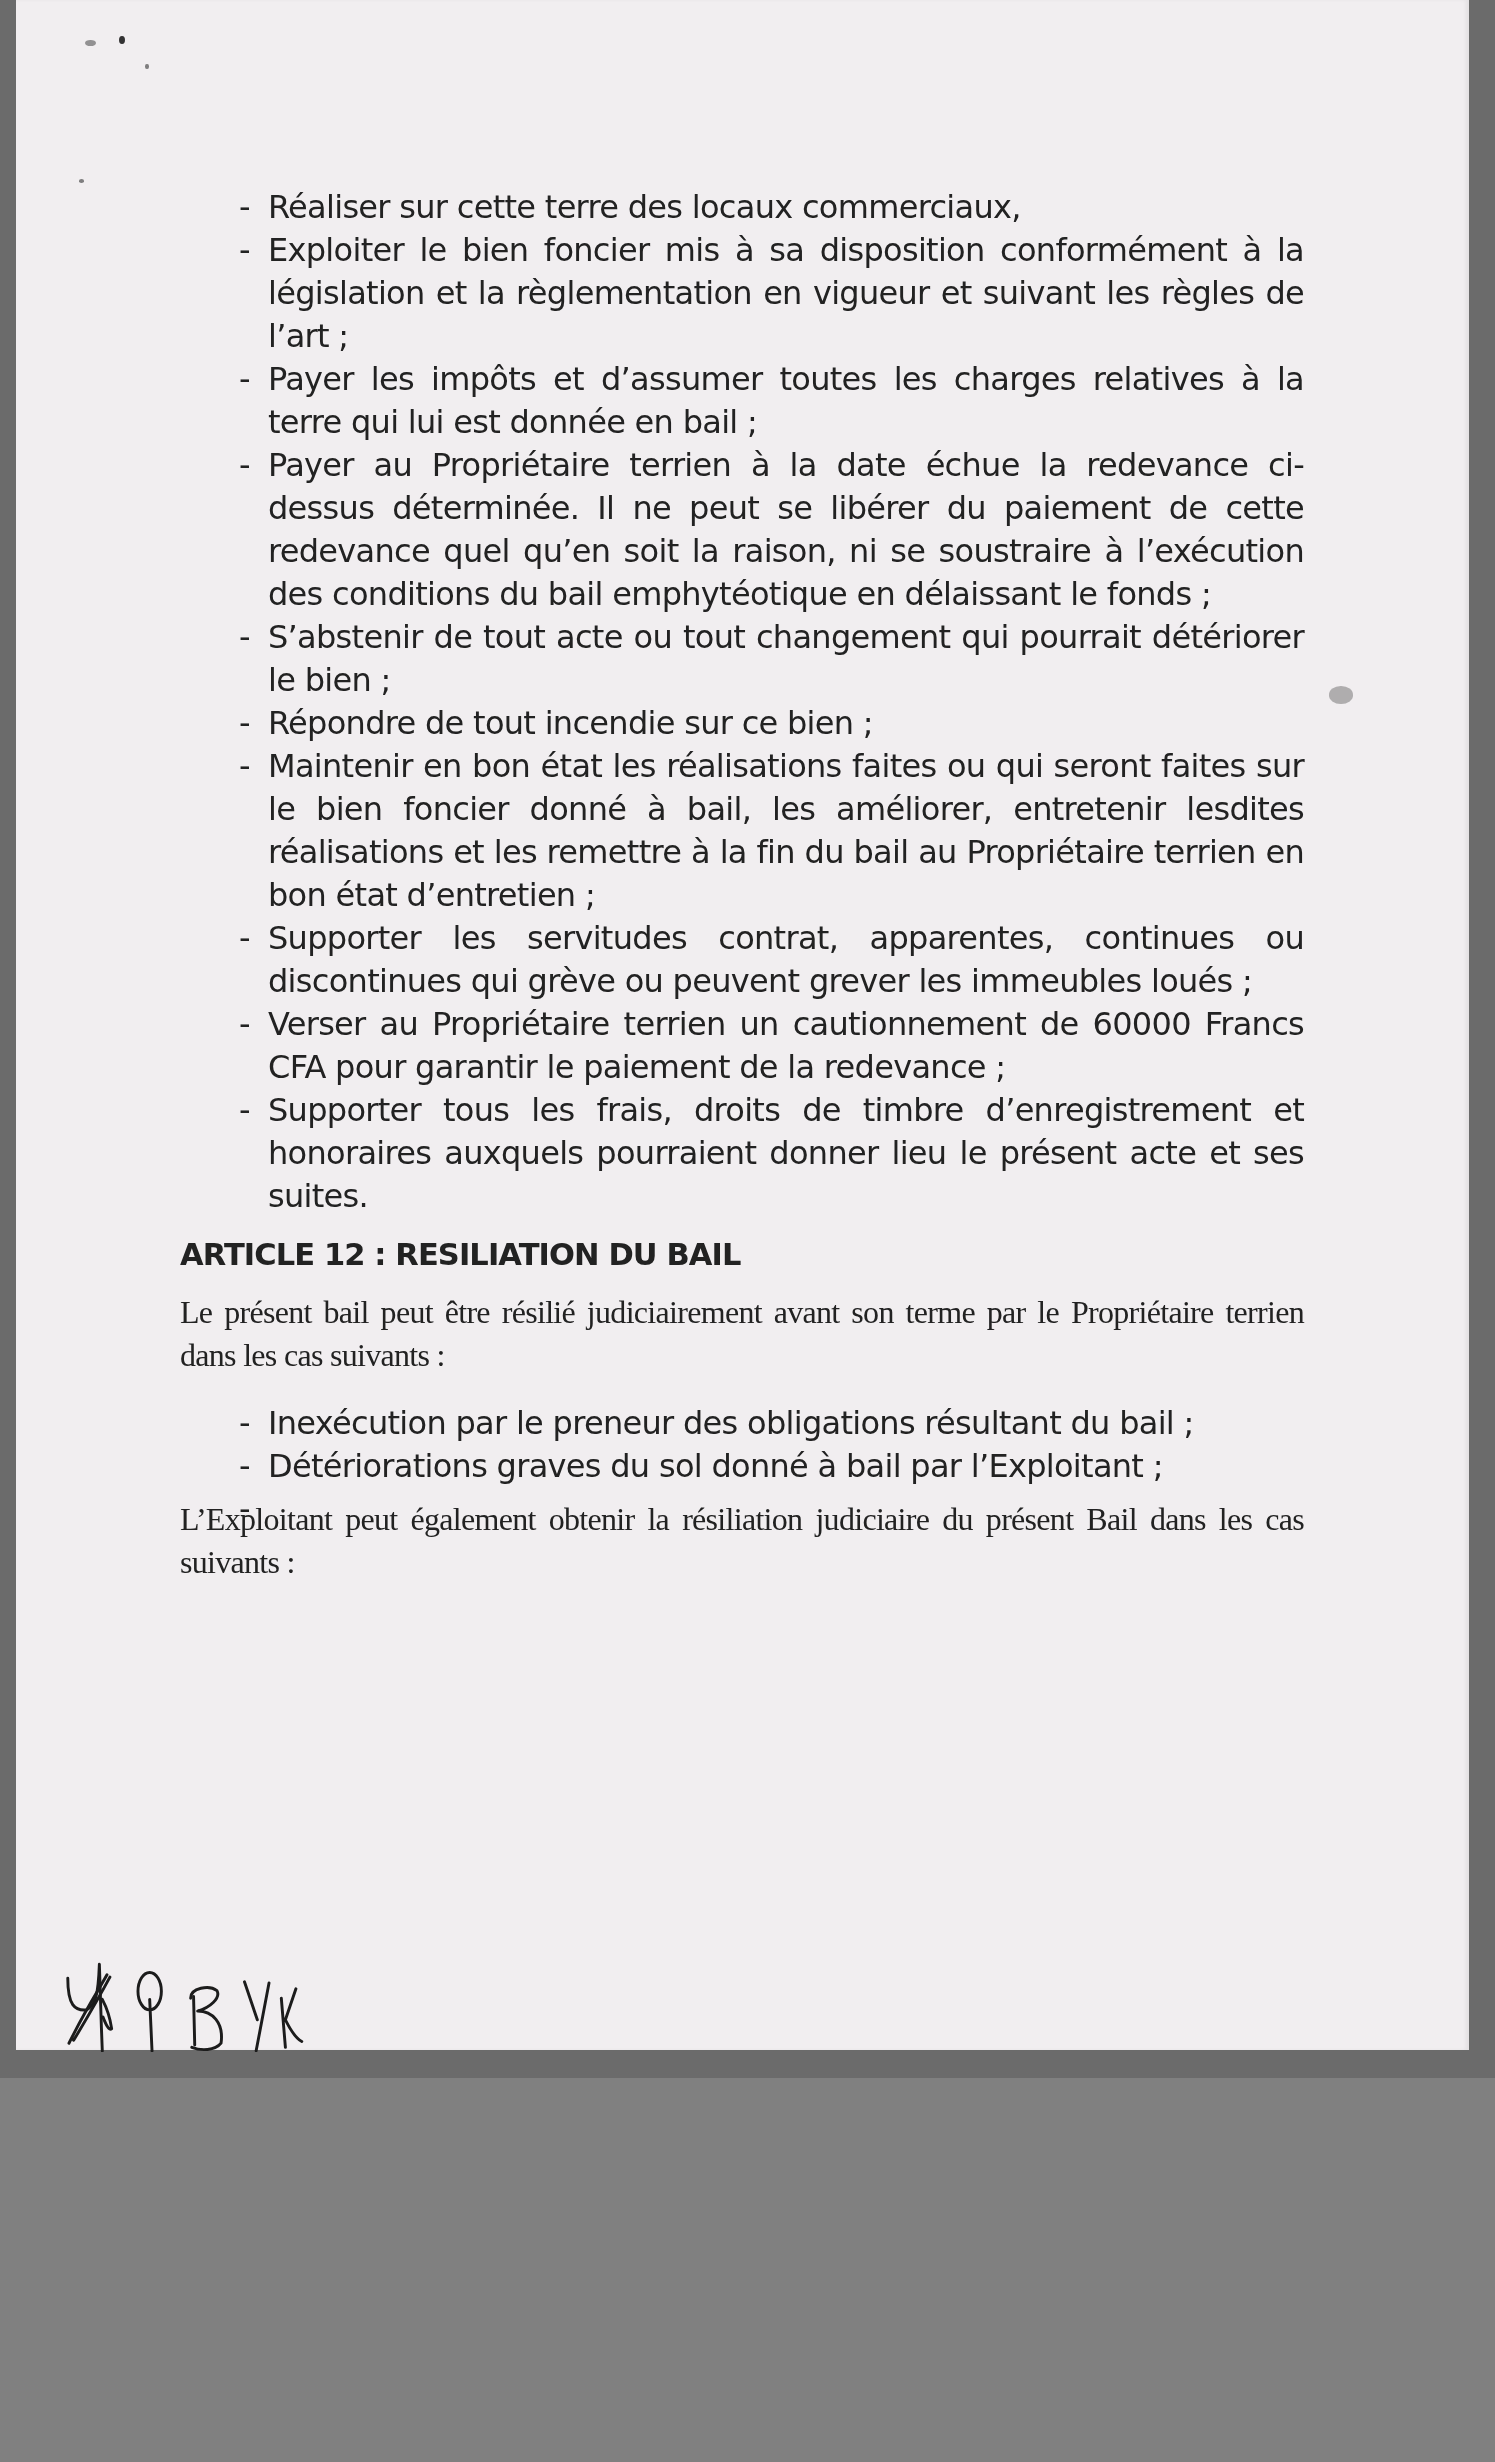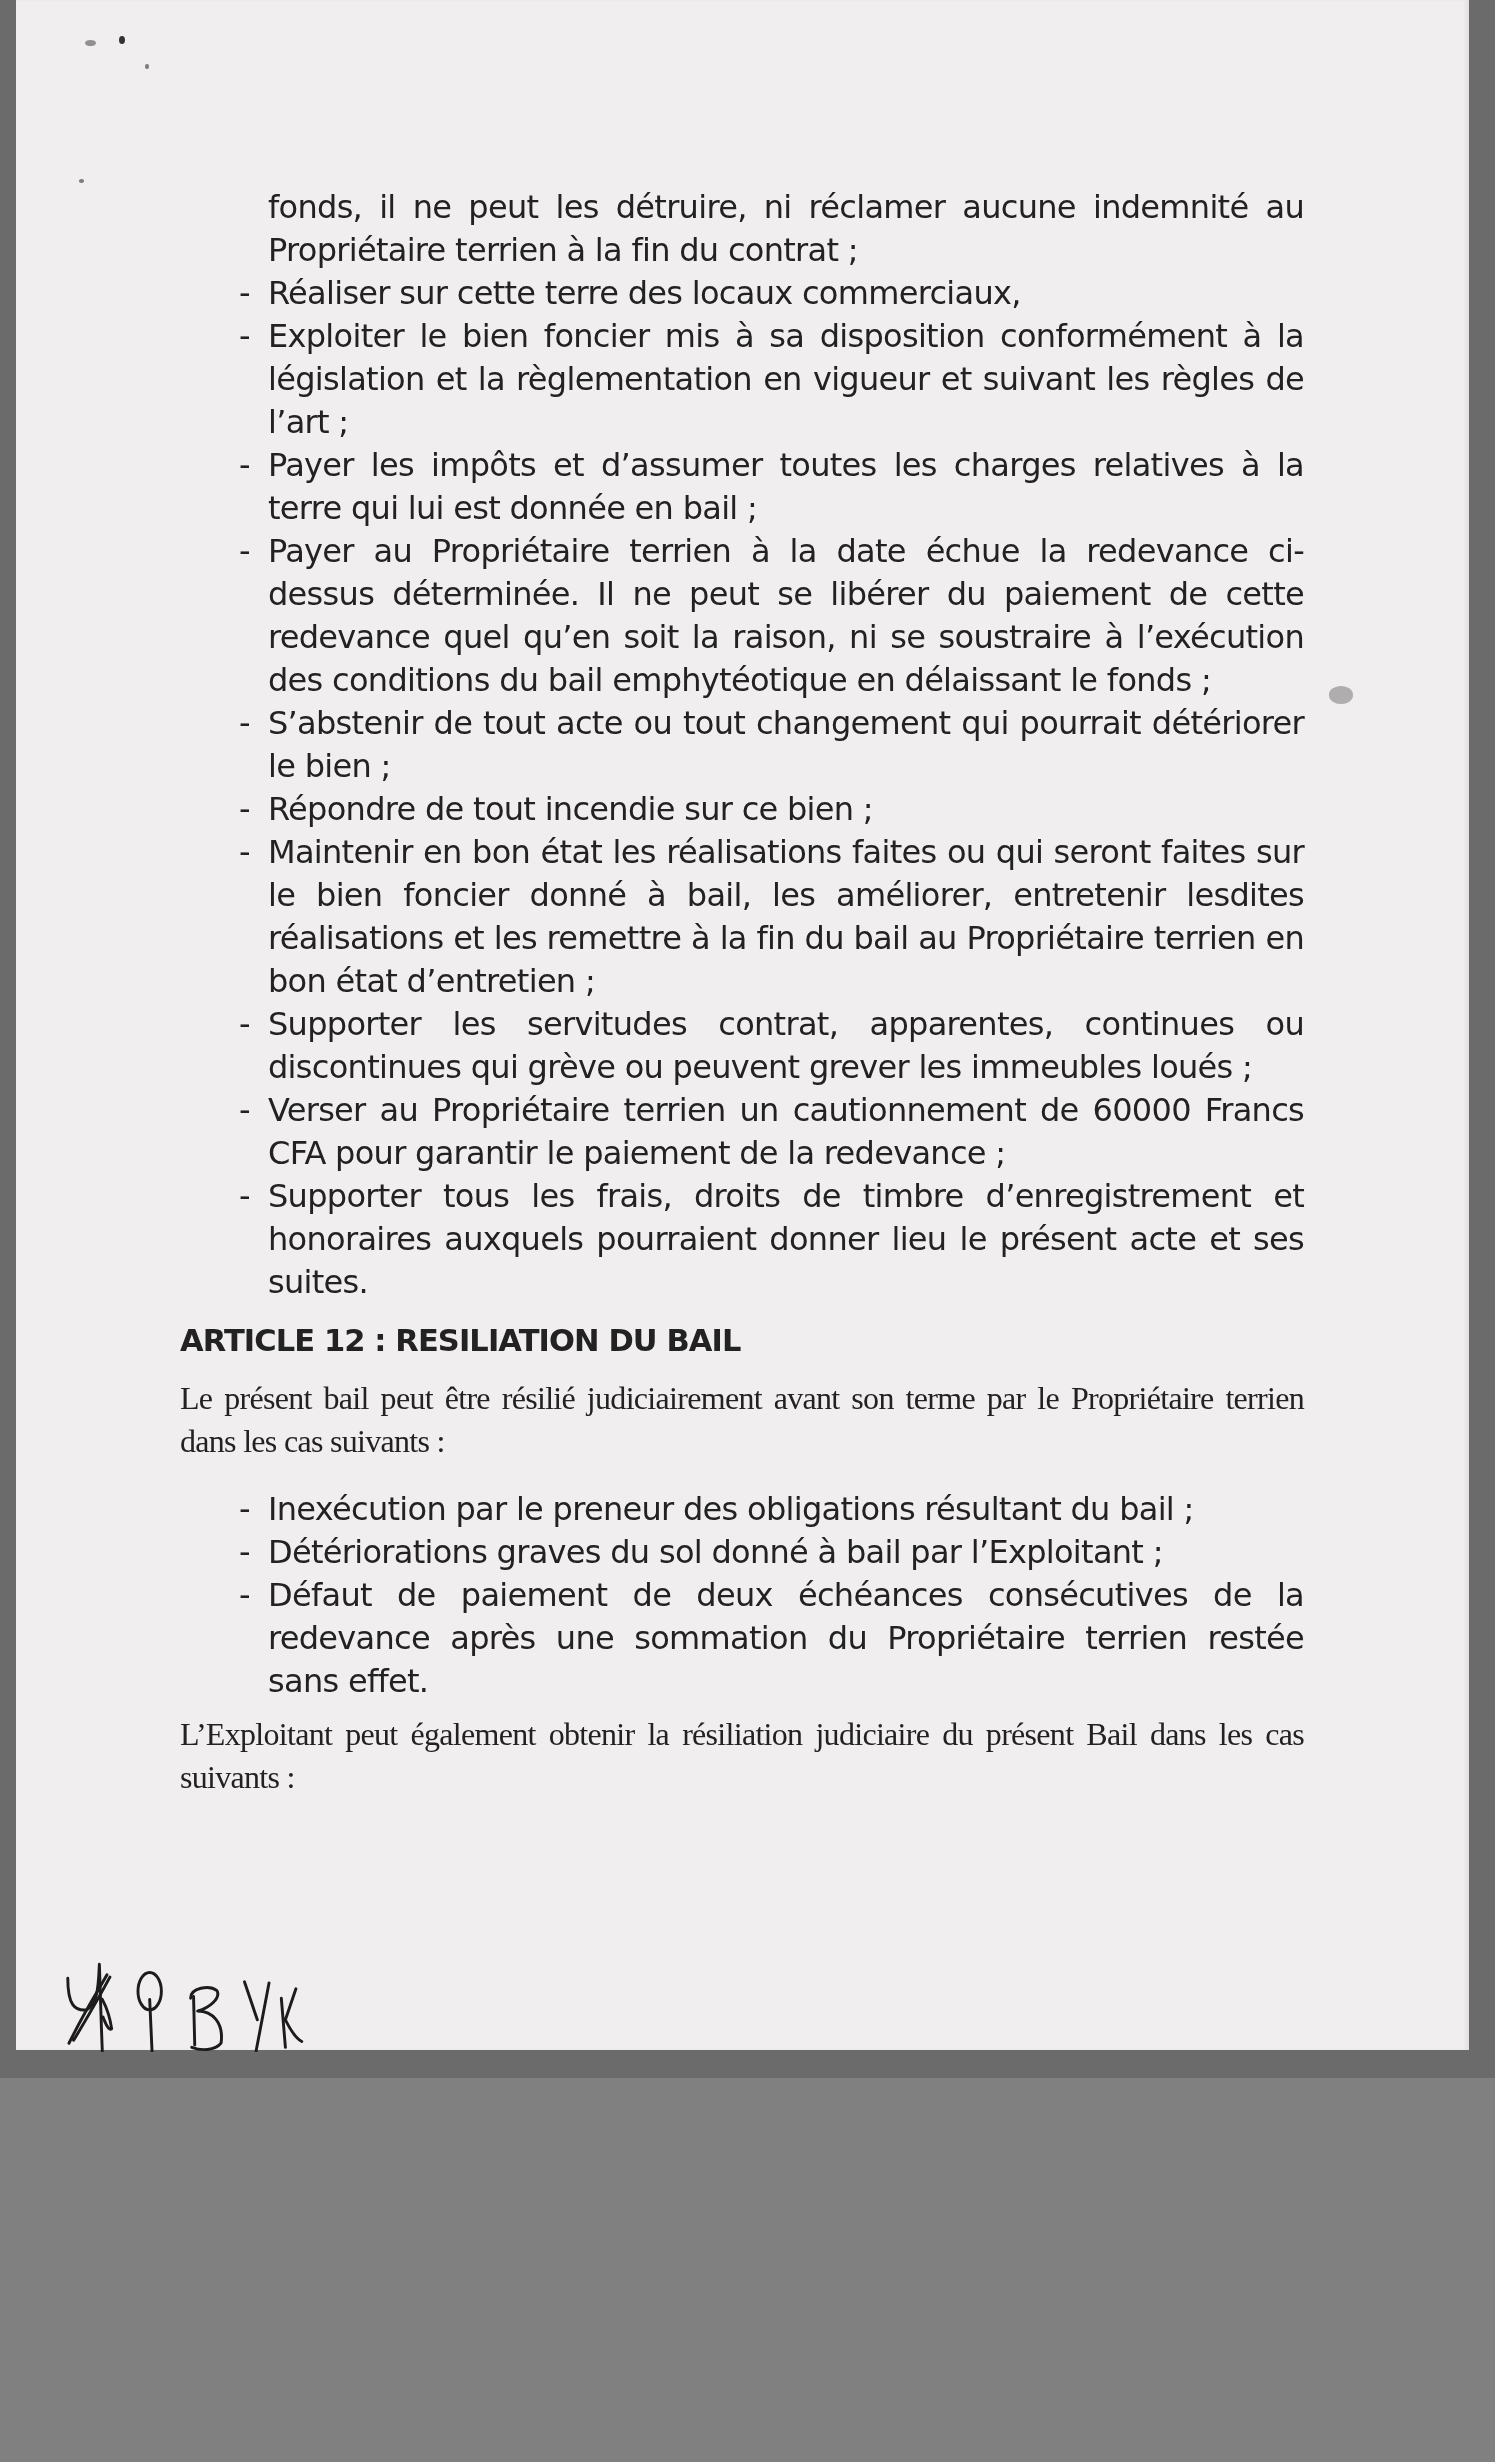--- a/index.html
+++ b/index.html
@@ -64,21 +64,20 @@
 
 <div class="page">
 
   <span class="speck" style="left:103px;top:36px;width:5.9px;height:8.2px;"></span>
   <span class="speck" style="left:69px;top:40px;width:10.6px;height:5.9px;opacity:.5;"></span>
   <span class="speck" style="left:129px;top:64px;width:3.5px;height:4.7px;opacity:.6;"></span>
   <span class="speck" style="left:63px;top:179px;width:4.7px;height:3.5px;opacity:.6;"></span>
   <span class="speck" style="left:1313px;top:686px;width:23.5px;height:17.6px;opacity:.35;"></span>
 
   <div class="content">
-    <div class="cont-line">fonds, il ne peut les détruire, ni réclamer aucune indemnité au Propriétaire terrien à la fin du contrat ;</div>
 
     <ul class="bullets first">
       <li><span class="dash">-</span><span>Réaliser sur cette terre des locaux commerciaux,</span></li>
       <li><span class="dash">-</span><span>Exploiter le bien foncier mis à sa disposition conformément à la législation et la règlementation en vigueur et suivant les règles de l’art ;</span></li>
       <li><span class="dash">-</span><span>Payer les impôts et d’assumer toutes les charges relatives à la terre qui lui est donnée en bail ;</span></li>
       <li><span class="dash">-</span><span>Payer au Propriétaire terrien à la date échue la redevance ci-dessus déterminée. Il ne peut se libérer du paiement de cette redevance quel qu’en soit la raison, ni se soustraire à l’exécution des conditions du bail emphytéotique en délaissant le fonds ;</span></li>
       <li><span class="dash">-</span><span>S’abstenir de tout acte ou tout changement qui pourrait détériorer le bien ;</span></li>
       <li><span class="dash">-</span><span>Répondre de tout incendie sur ce bien ;</span></li>
       <li><span class="dash">-</span><span>Maintenir en bon état les réalisations faites ou qui seront faites sur le bien foncier donné à bail, les améliorer, entretenir lesdites réalisations et les remettre à la fin du bail au Propriétaire terrien en bon état d’entretien ;</span></li>
       <li><span class="dash">-</span><span>Supporter les servitudes contrat, apparentes, continues ou discontinues qui grève ou peuvent grever les immeubles loués ;</span></li>
@@ -86,21 +85,21 @@
       <li><span class="dash">-</span><span>Supporter tous les frais, droits de timbre d’enregistrement et honoraires auxquels pourraient donner lieu le présent acte et ses suites.</span></li>
     </ul>
 
     <div class="heading">ARTICLE 12 : RESILIATION DU BAIL</div>
 
     <div class="para">Le présent bail peut être résilié judiciairement avant son terme par le Propriétaire terrien dans les cas suivants :</div>
 
     <ul class="bullets second">
       <li><span class="dash">-</span><span>Inexécution par le preneur des obligations résultant du bail ;</span></li>
       <li><span class="dash">-</span><span>Détériorations graves du sol donné à bail par l’Exploitant ;</span></li>
-      <li><span class="dash">-</span><span>Défaut de paiement de deux échéances consécutives de la redevance après une sommation du Propriétaire terrien restée sans effet.</span></li>
+      <li><span class="dash">-</span></li>
     </ul>
 
     <div class="para final">L’Exploitant peut également obtenir la résiliation judiciaire du présent Bail dans les cas suivants :</div>
   </div>
 
   <div class="initials">
     <svg viewBox="0 0 720 200" fill="none" stroke="#1c1c1c" stroke-width="5" stroke-linecap="round" stroke-linejoin="round">
       <g>
         <path d="M28 74 C28 120 40 130 60 128 C75 120 80 105 82 50 C84 110 85 150 87 198"></path>
         <path d="M95 68 C80 95 60 125 30 185 M100 72 C85 100 65 135 38 180"></path>

